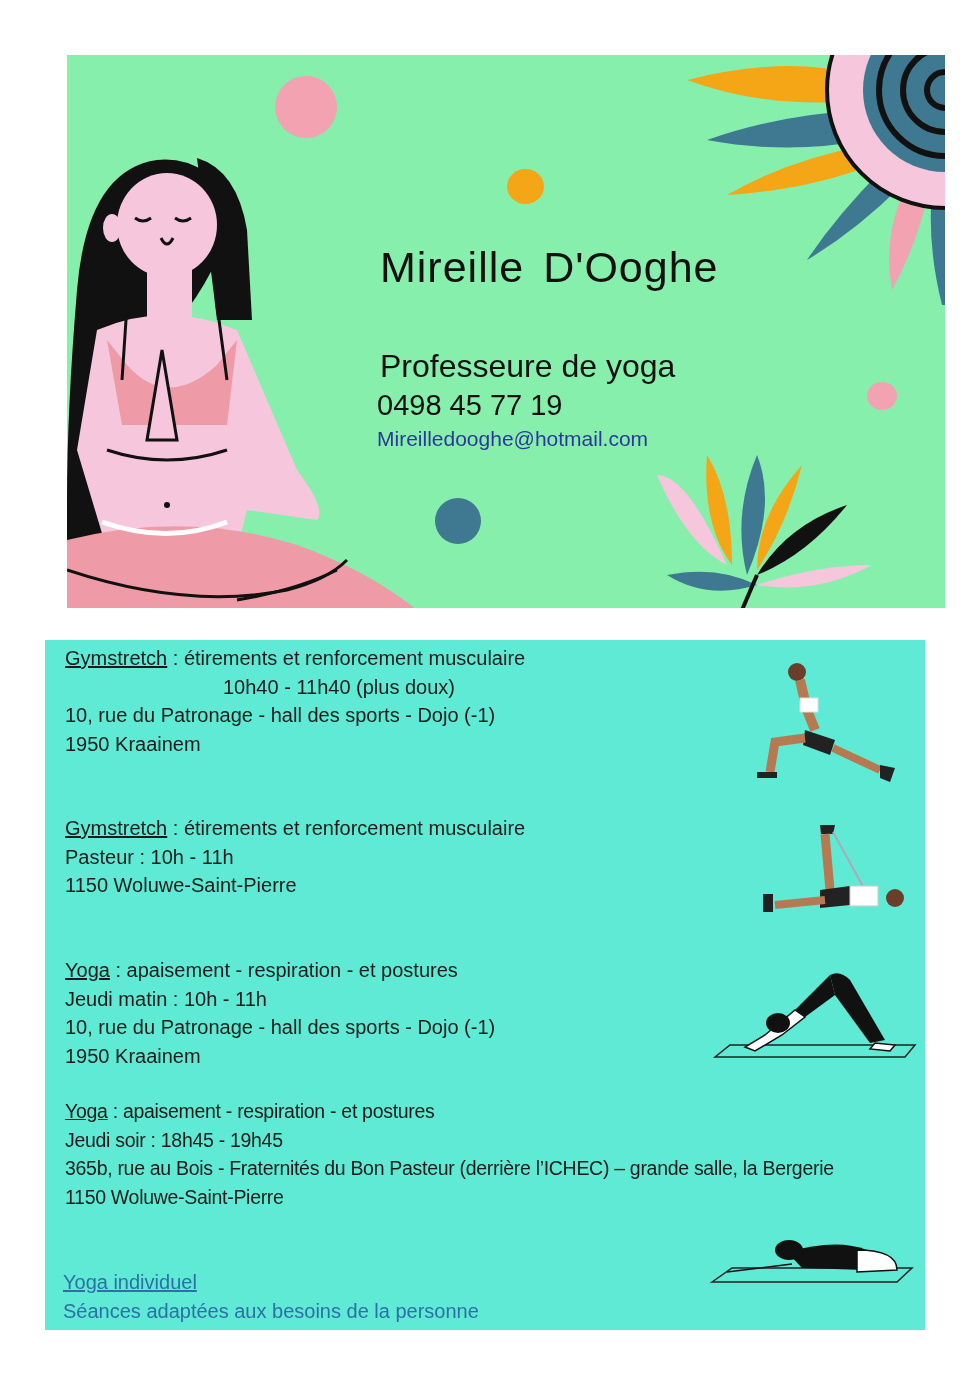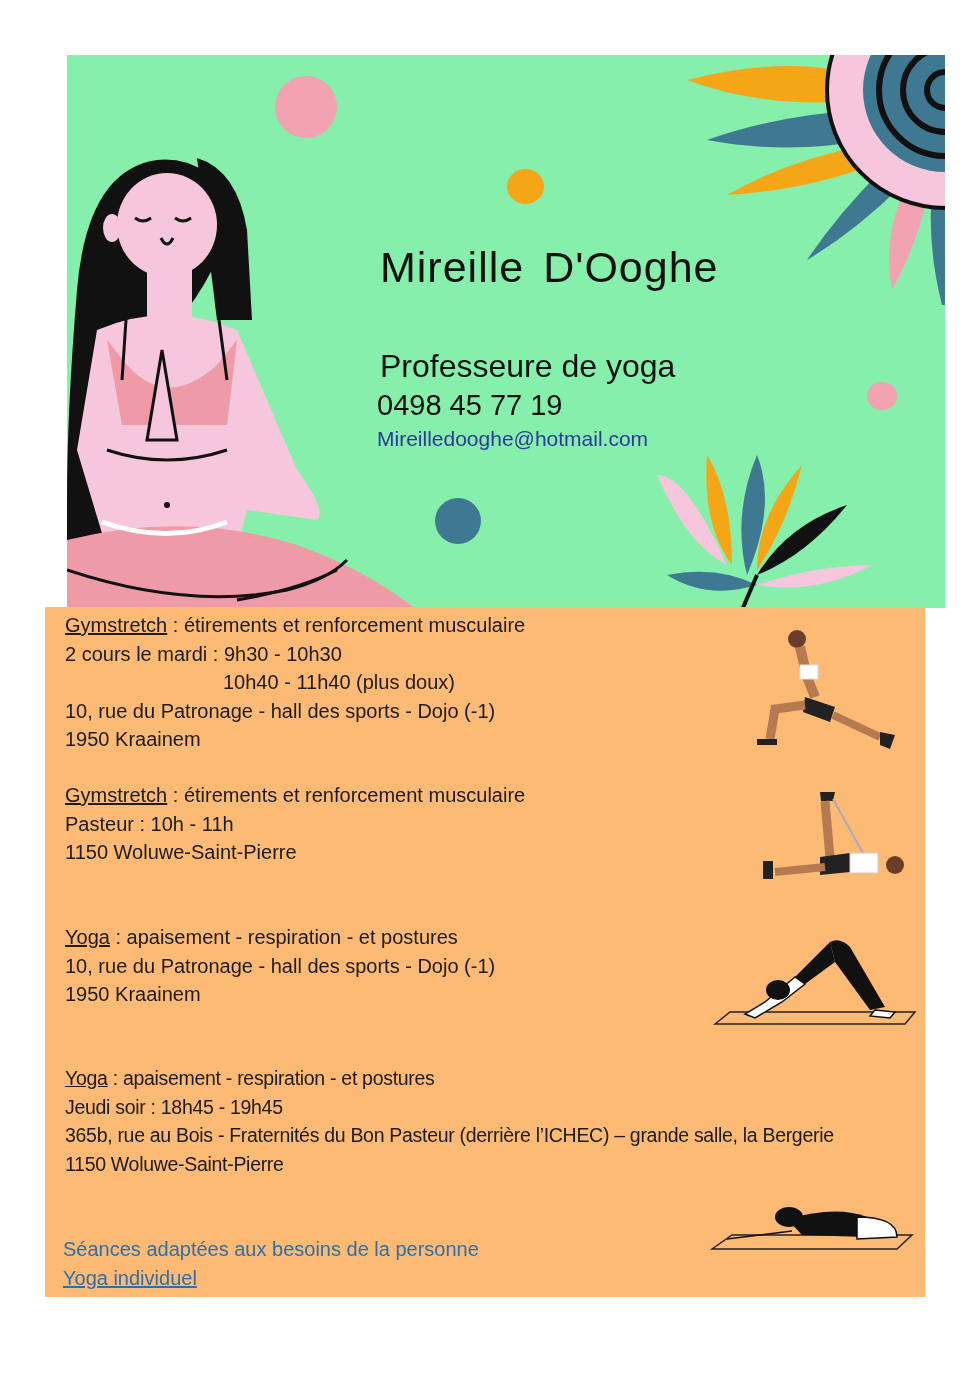--- a/index.html
+++ b/index.html
@@ -5,21 +5,21 @@
   html, body { margin: 0; padding: 0; background: #ffffff; }
   body { width: 980px; height: 1387px; position: relative; overflow: hidden; font-family: "Liberation Sans", sans-serif; }
   .header-card { position: absolute; left: 67px; top: 55px; width: 878px; height: 553px; background: #86efac; overflow: hidden; }
   .abs { position: absolute; }
   .name { left: 313px; top: 188px; font-size: 43px; color: #111; letter-spacing: 1px; word-spacing: 6px; }
   .subtitle { left: 313px; top: 247px; font-size: 32px; font-weight: normal; color: #111; line-height: 40px; margin-top: 44px; }
   .phone { left: 310px; top: 334px; font-size: 29px; color: #111; text-align: center; }
   .email { left: 310px; top: 372px; font-size: 21px; color: #2b3a9a; text-decoration: none; }
   .dot { position: absolute; border-radius: 50%; }
 
-  .schedule { position: absolute; left: 45px; top: 607px; width: 880px; height: 690px; background: #fdba74; }
+  .schedule { position: absolute; left: 45px; top: 640px; width: 880px; height: 690px; background: #5eead4; }
   .sched-text { font-family: "Liberation Sans", sans-serif; font-size: 20px; color: #1b1b1b; line-height: 28.5px; }
   .block { position: absolute; left: 20px; }
   .block .u { text-decoration: underline; }
   .indent { padding-left: 158px; }
   .footer { position: absolute; left: 18px; top: 628px; font-size: 20px; color: #2e6fa8; line-height: 29px; }
   .footer .u { text-decoration: underline; }
   .fig { position: absolute; }
 </style>
 </head>
 <body>
@@ -87,34 +87,34 @@
     <div>Professeure de yoga</div>
   </div>
   <div class="abs phone">0498 45 77 19</div>
   <a class="abs email">Mireilledooghe@hotmail.com</a>
 </div>
 
 <div class="schedule sched-text">
 
   <div class="block" style="top:4px;">
     <div><span class="u">Gymstretch</span><span> : étirements et renforcement musculaire</span></div>
-    <div>2 cours le mardi : 9h30 - 10h30</div>
     <div class="indent">10h40 - 11h40 (plus doux)</div>
     <div>10, rue du Patronage - hall des sports - Dojo (-1)</div>
     <div>1950 Kraainem</div>
   </div>
 
   <div class="block" style="top:174px;">
     <div><span class="u">Gymstretch</span><span>  : étirements et renforcement musculaire</span></div>
     <div>Pasteur : 10h - 11h</div>
     <div>1150 Woluwe-Saint-Pierre</div>
   </div>
 
   <div class="block" style="top:316px;">
     <div><span class="u">Yoga</span><span>  : apaisement - respiration - et postures</span></div>
+    <div>Jeudi matin : 10h - 11h</div>
     <div>10, rue du Patronage - hall des sports - Dojo (-1)</div>
     <div>1950 Kraainem</div>
   </div>
 
   <div class="block" style="top:457px;font-size:19.5px;letter-spacing:-0.3px;">
     <div><span class="u">Yoga</span><span>  : apaisement - respiration - et postures</span></div>
     <div>Jeudi soir : 18h45 - 19h45</div>
     <div>365b, rue au Bois - Fraternités du Bon Pasteur (derrière l’ICHEC) – grande salle, la Bergerie</div>
     <div>1150 Woluwe-Saint-Pierre</div>
   </div>
@@ -152,16 +152,16 @@
 
   <svg class="fig" style="left:662px;top:590px;" width="210" height="60" viewBox="0 0 210 60">
     <path d="M5 52 L25 38 L205 38 L190 52 Z" fill="none" stroke="#222" stroke-width="1.5"></path>
     <path d="M80 22 Q130 8 160 20 L158 40 L95 38 Z" fill="#111"></path>
     <ellipse cx="82" cy="20" rx="14" ry="10" fill="#111"></ellipse>
     <path d="M20 42 L85 34" stroke="#111" stroke-width="1.5"></path>
     <path d="M150 20 Q190 20 190 40 L150 42 Z" fill="#fff" stroke="#111" stroke-width="1.5"></path>
   </svg>
 
   <div class="footer">
+    <div><a class="u">Yoga individuel</a></div>
     <div>Séances adaptées aux besoins de la personne</div>
-    <div><a class="u">Yoga individuel</a></div>
   </div>
 </div>
 
 </body></html>

